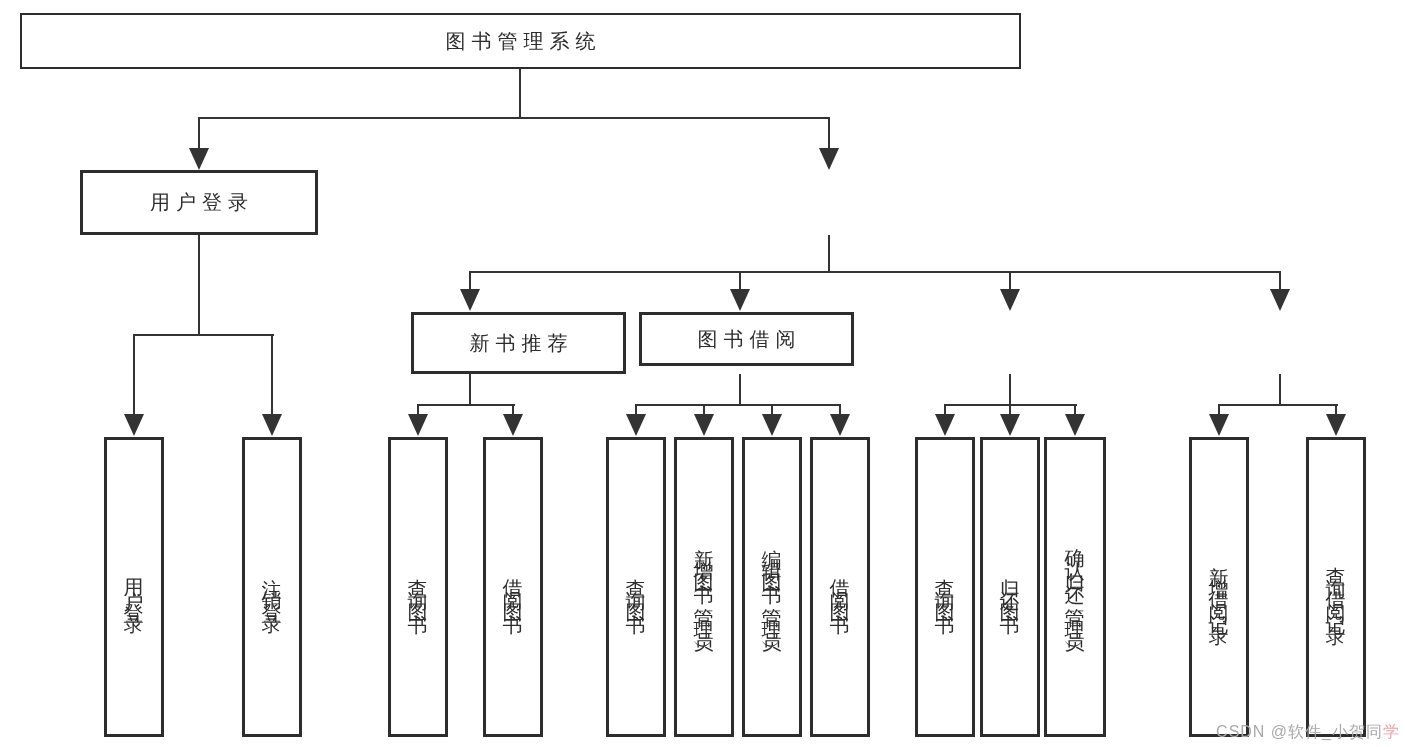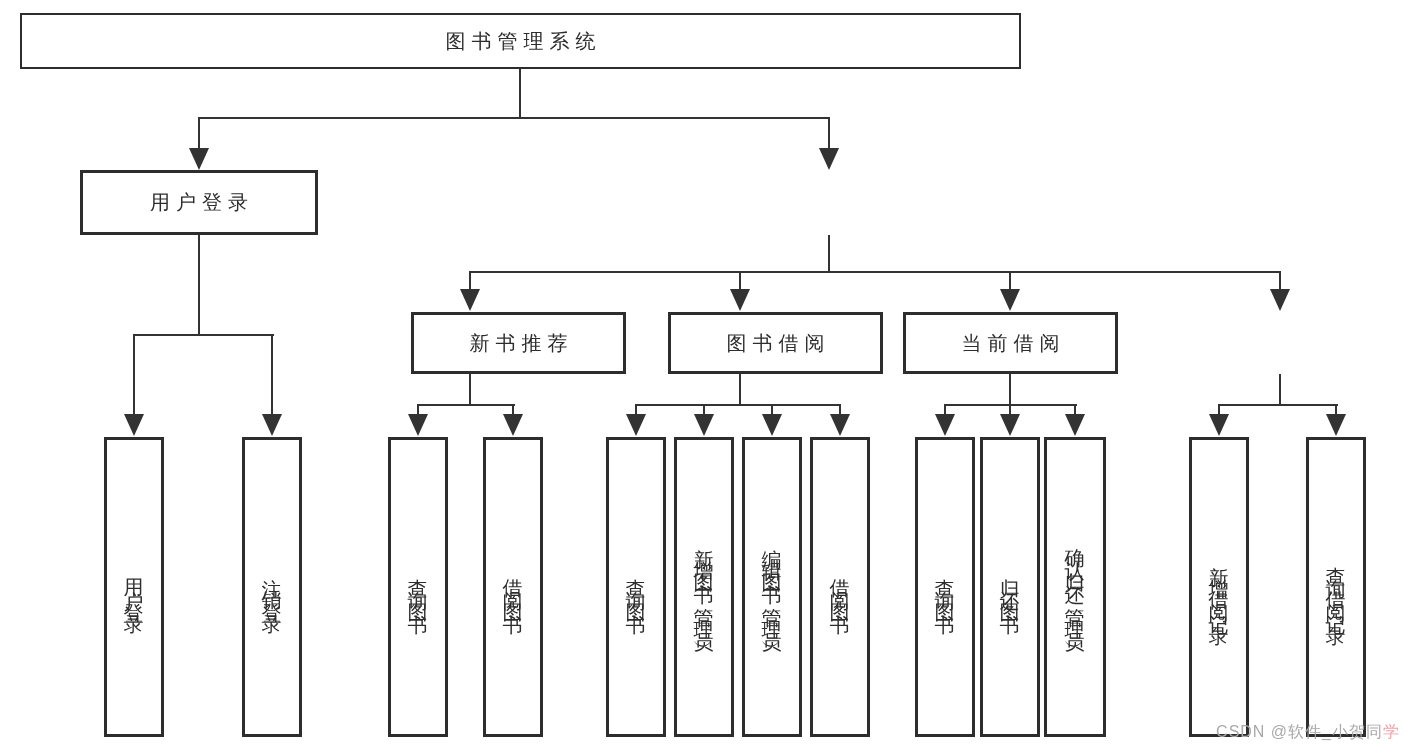--- a/index.html
+++ b/index.html
@@ -41,25 +41,22 @@
     <span class="hlabel">图书管理系统</span>
   </div>
 
   <div class="box" style="left:80px;top:170px;width:238px;height:65px;">
     <span class="hlabel">用户登录</span>
   </div>
 
   <div class="box" style="left:363px;top:312px;width:215px;height:62px;margin-left:48px;">
     <span class="hlabel">新书推荐</span>
   </div>
-  <div class="box" style="left:668px;top:312px;width:215px;height:62px;">
+  <div class="box" style="left:639px;top:312px;width:215px;height:54px;">
     <span class="hlabel">图书借阅</span>
-  </div>
-  <div class="box" style="left:903px;top:312px;width:215px;height:62px;">
-    <span class="hlabel">当前借阅</span>
   </div>
 
   <div class="box leaf" style="left:104px;top:437px;width:60px;height:300px;">
     <span class="vlabel">用户登录</span>
   </div>
   <div class="box leaf" style="left:242px;top:437px;width:60px;height:300px;">
     <span class="vlabel">注销登录</span>
   </div>
 
   <div class="box leaf" style="left:388px;top:437px;width:60px;height:300px;">

